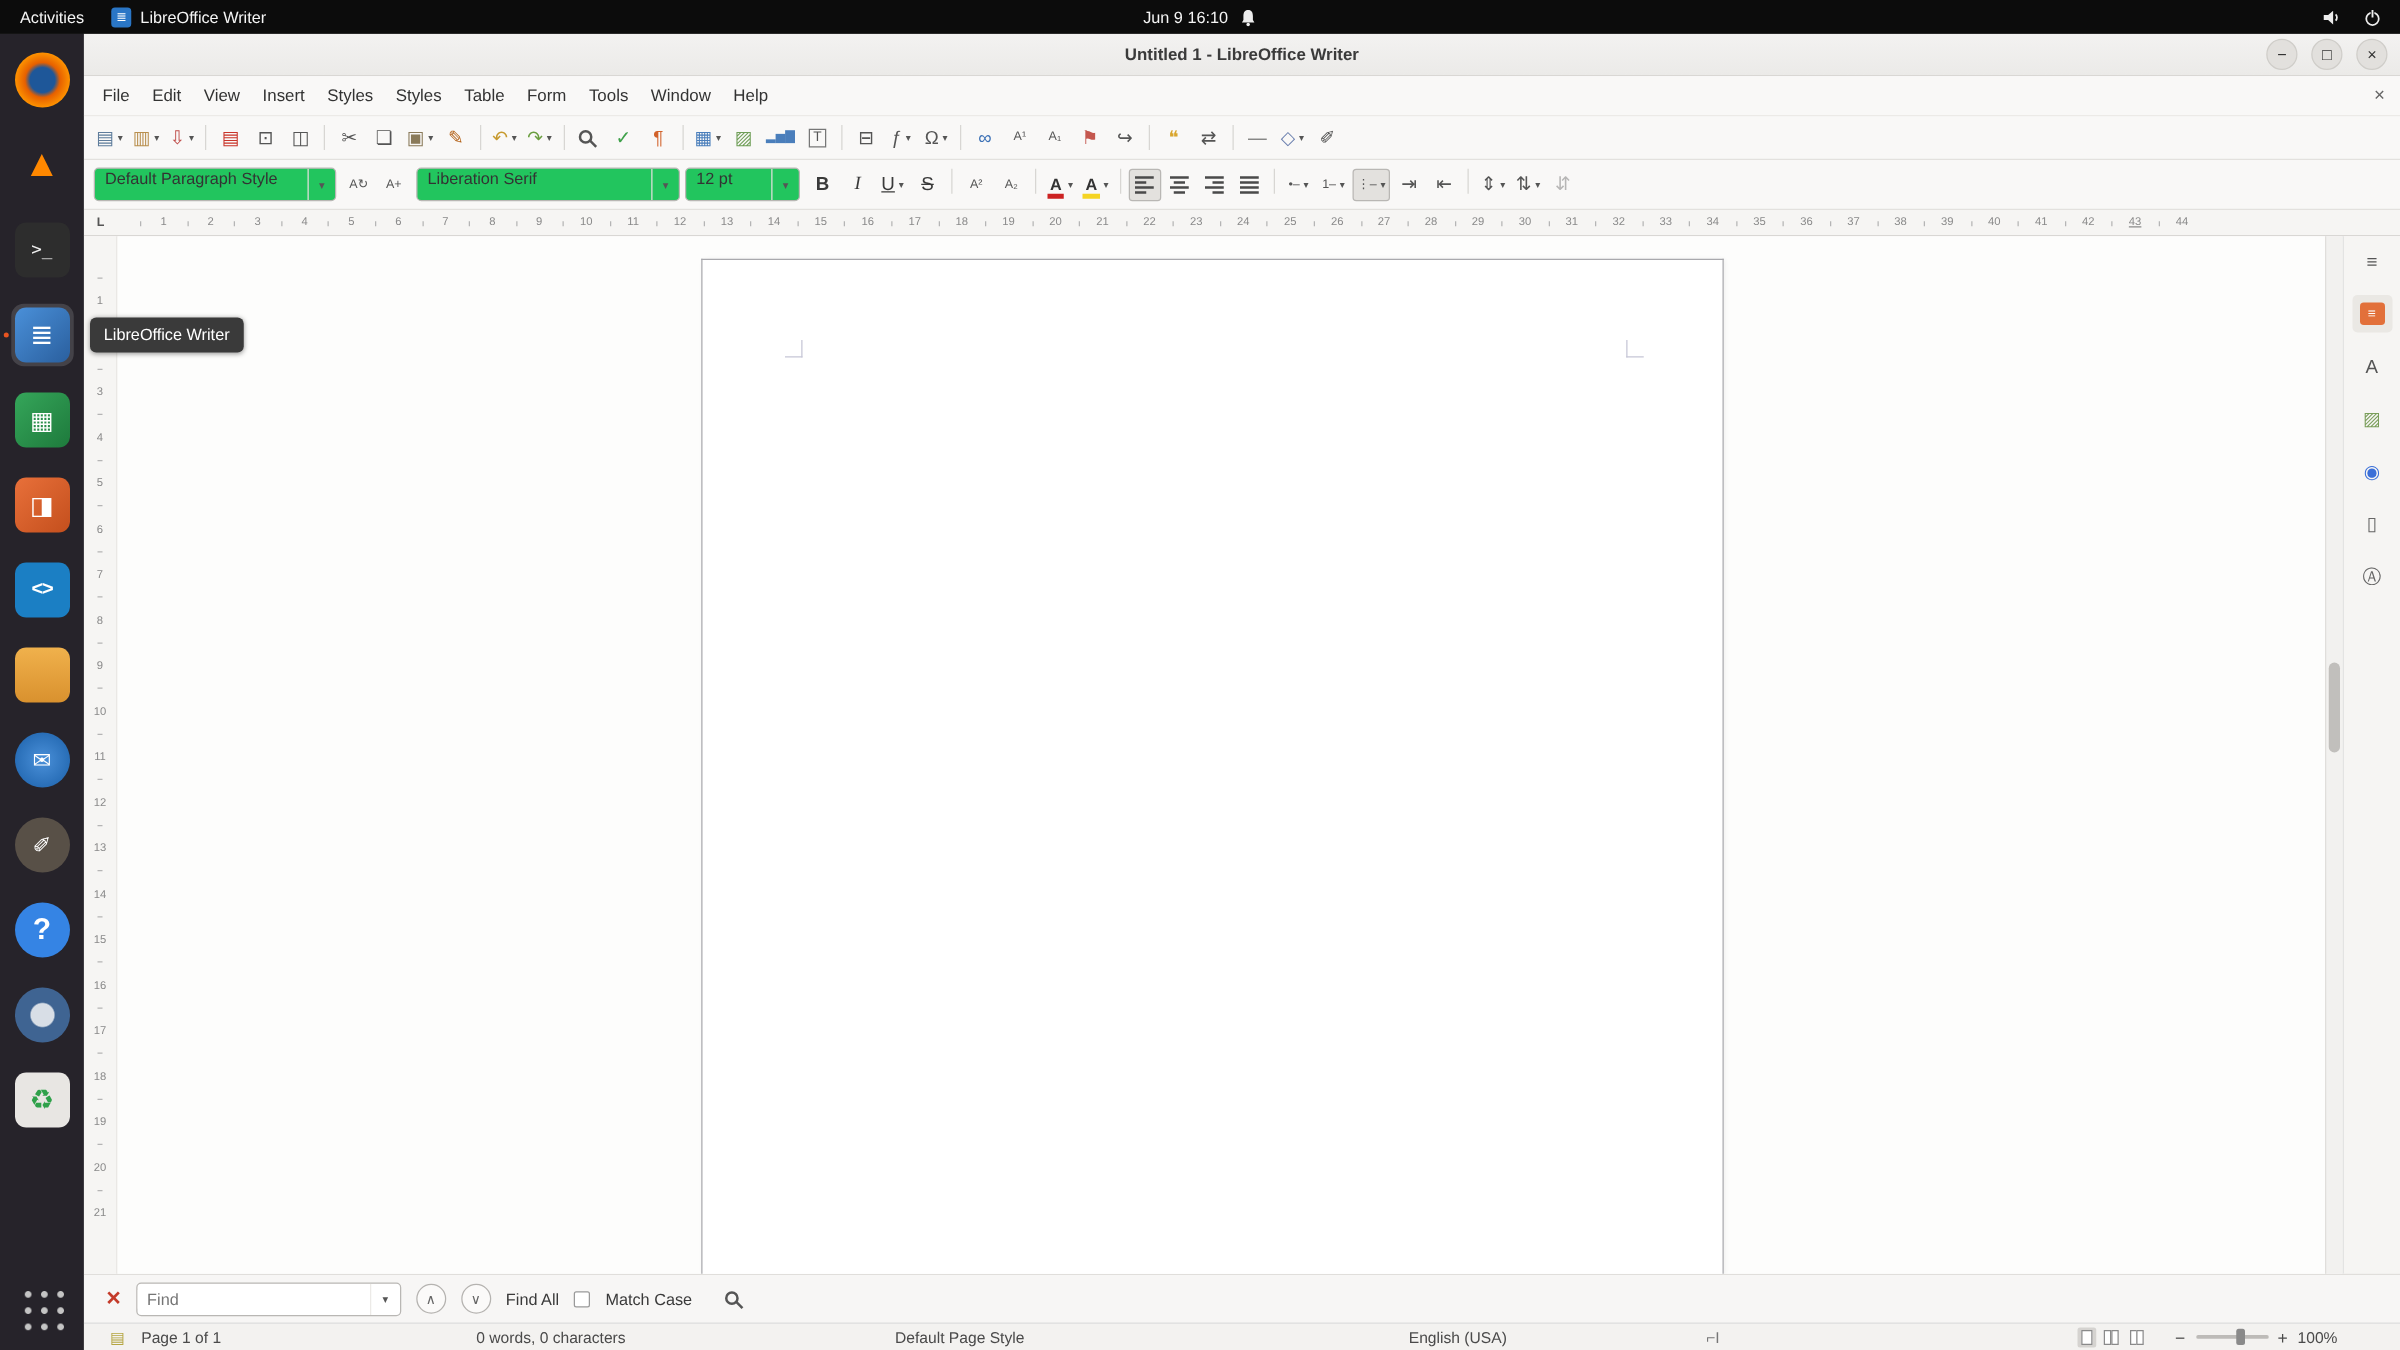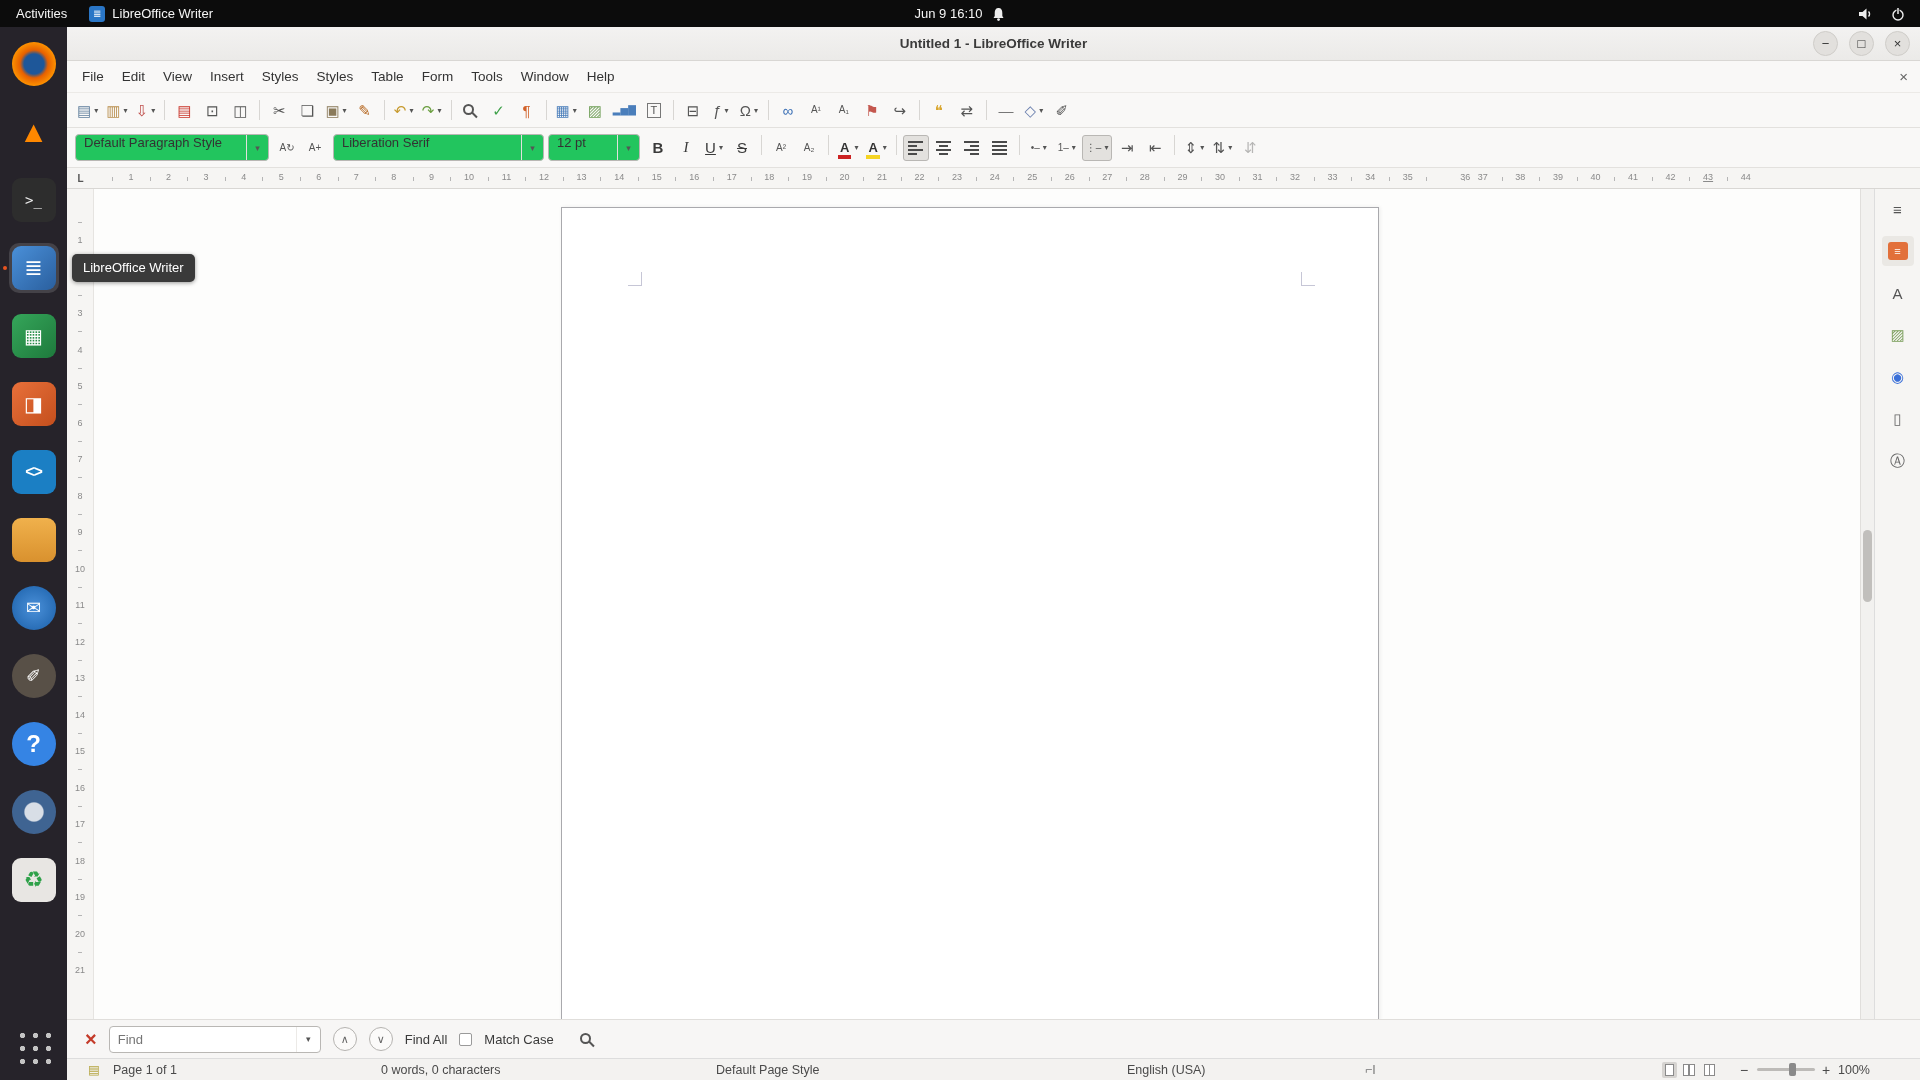--- a/index.html
+++ b/index.html
@@ -511,21 +511,21 @@
           <span class="hrnum" style="left: 1163.5px;">31</span>
           <span class="hrtick" style="left: 1144.72px;"></span>
           <span class="hrnum" style="left: 1201.05px;">32</span>
           <span class="hrtick" style="left: 1182.27px;"></span>
           <span class="hrnum" style="left: 1238.6px;">33</span>
           <span class="hrtick" style="left: 1219.82px;"></span>
           <span class="hrnum" style="left: 1276.15px;">34</span>
           <span class="hrtick" style="left: 1257.38px;"></span>
           <span class="hrnum" style="left: 1313.7px;">35</span>
           <span class="hrtick" style="left: 1294.92px;"></span>
-          <span class="hrnum" style="left: 1351.25px; margin-left: 20px;">36</span>
+          <span class="hrnum" style="left: 1351.25px;">36</span>
           <span class="hrtick" style="left: 1332.47px;"></span>
           <span class="hrnum" style="left: 1388.8px;">37</span>
           <span class="hrtick" style="left: 1370.02px;"></span>
           <span class="hrnum" style="left: 1426.35px;">38</span>
           <span class="hrtick" style="left: 1407.57px;"></span>
           <span class="hrnum" style="left: 1463.9px;">39</span>
           <span class="hrtick" style="left: 1445.12px;"></span>
           <span class="hrnum" style="left: 1501.45px;">40</span>
           <span class="hrtick" style="left: 1482.67px;"></span>
           <span class="hrnum" style="left: 1539px;">41</span>

